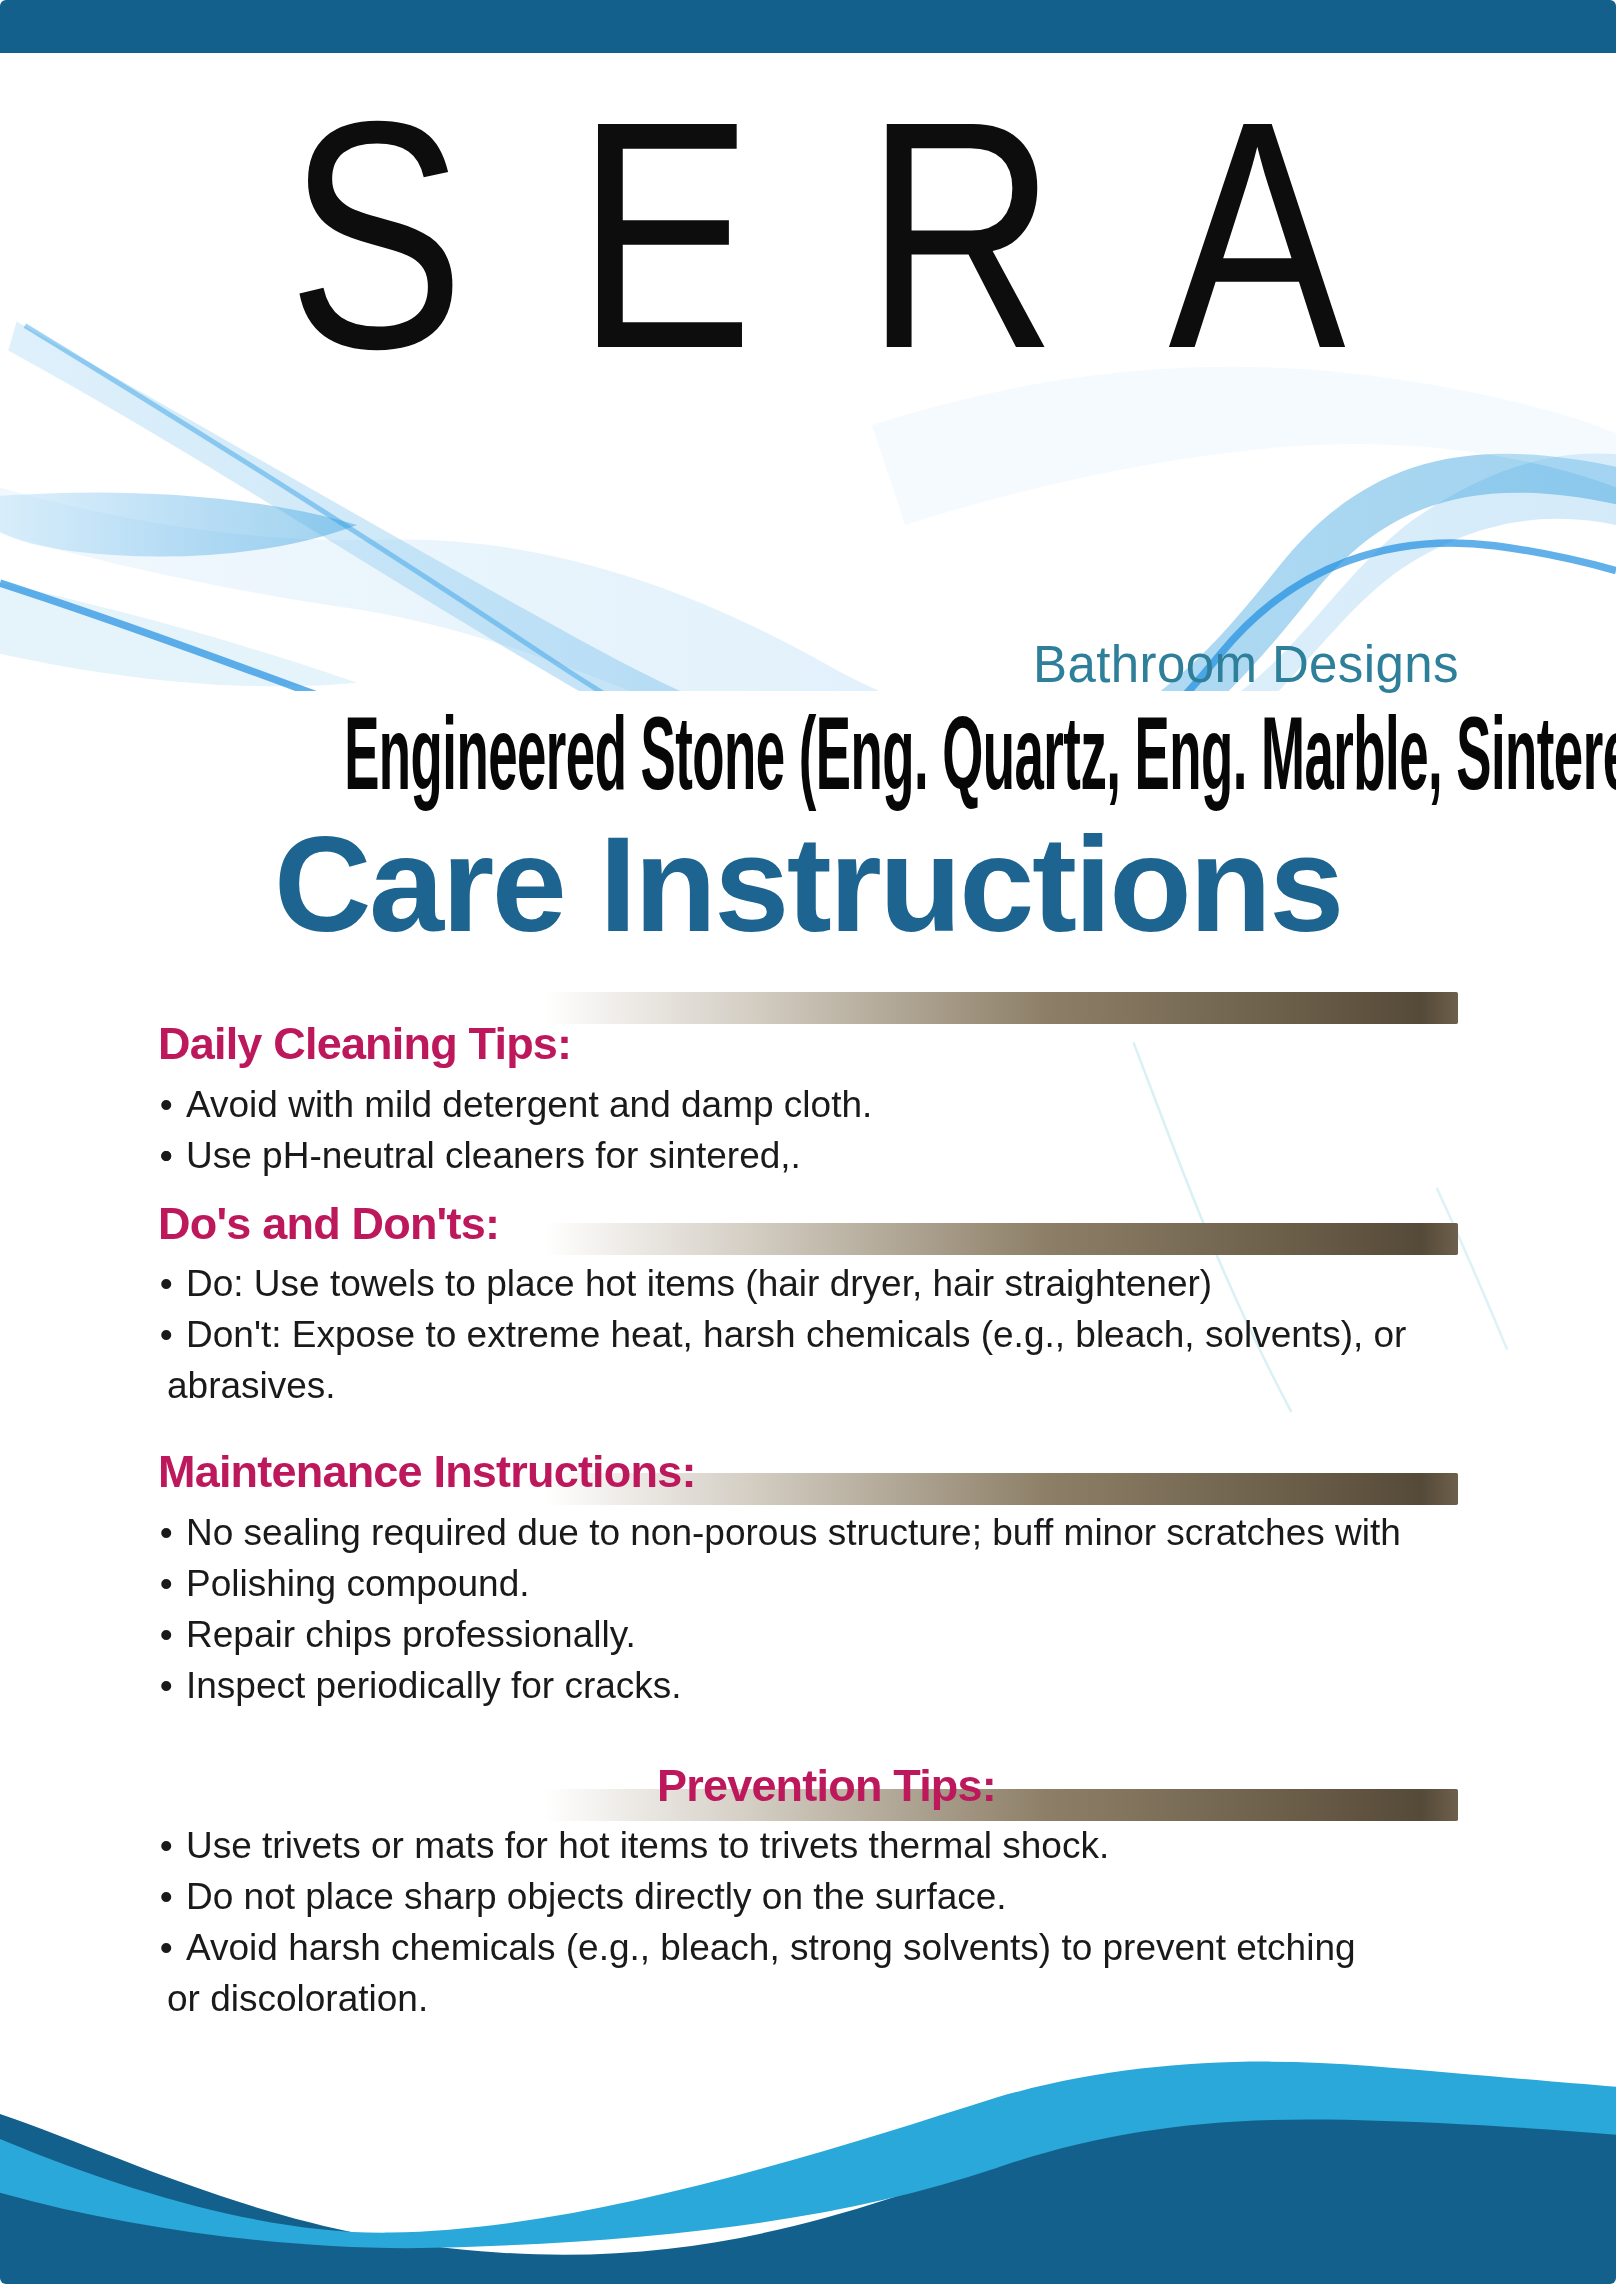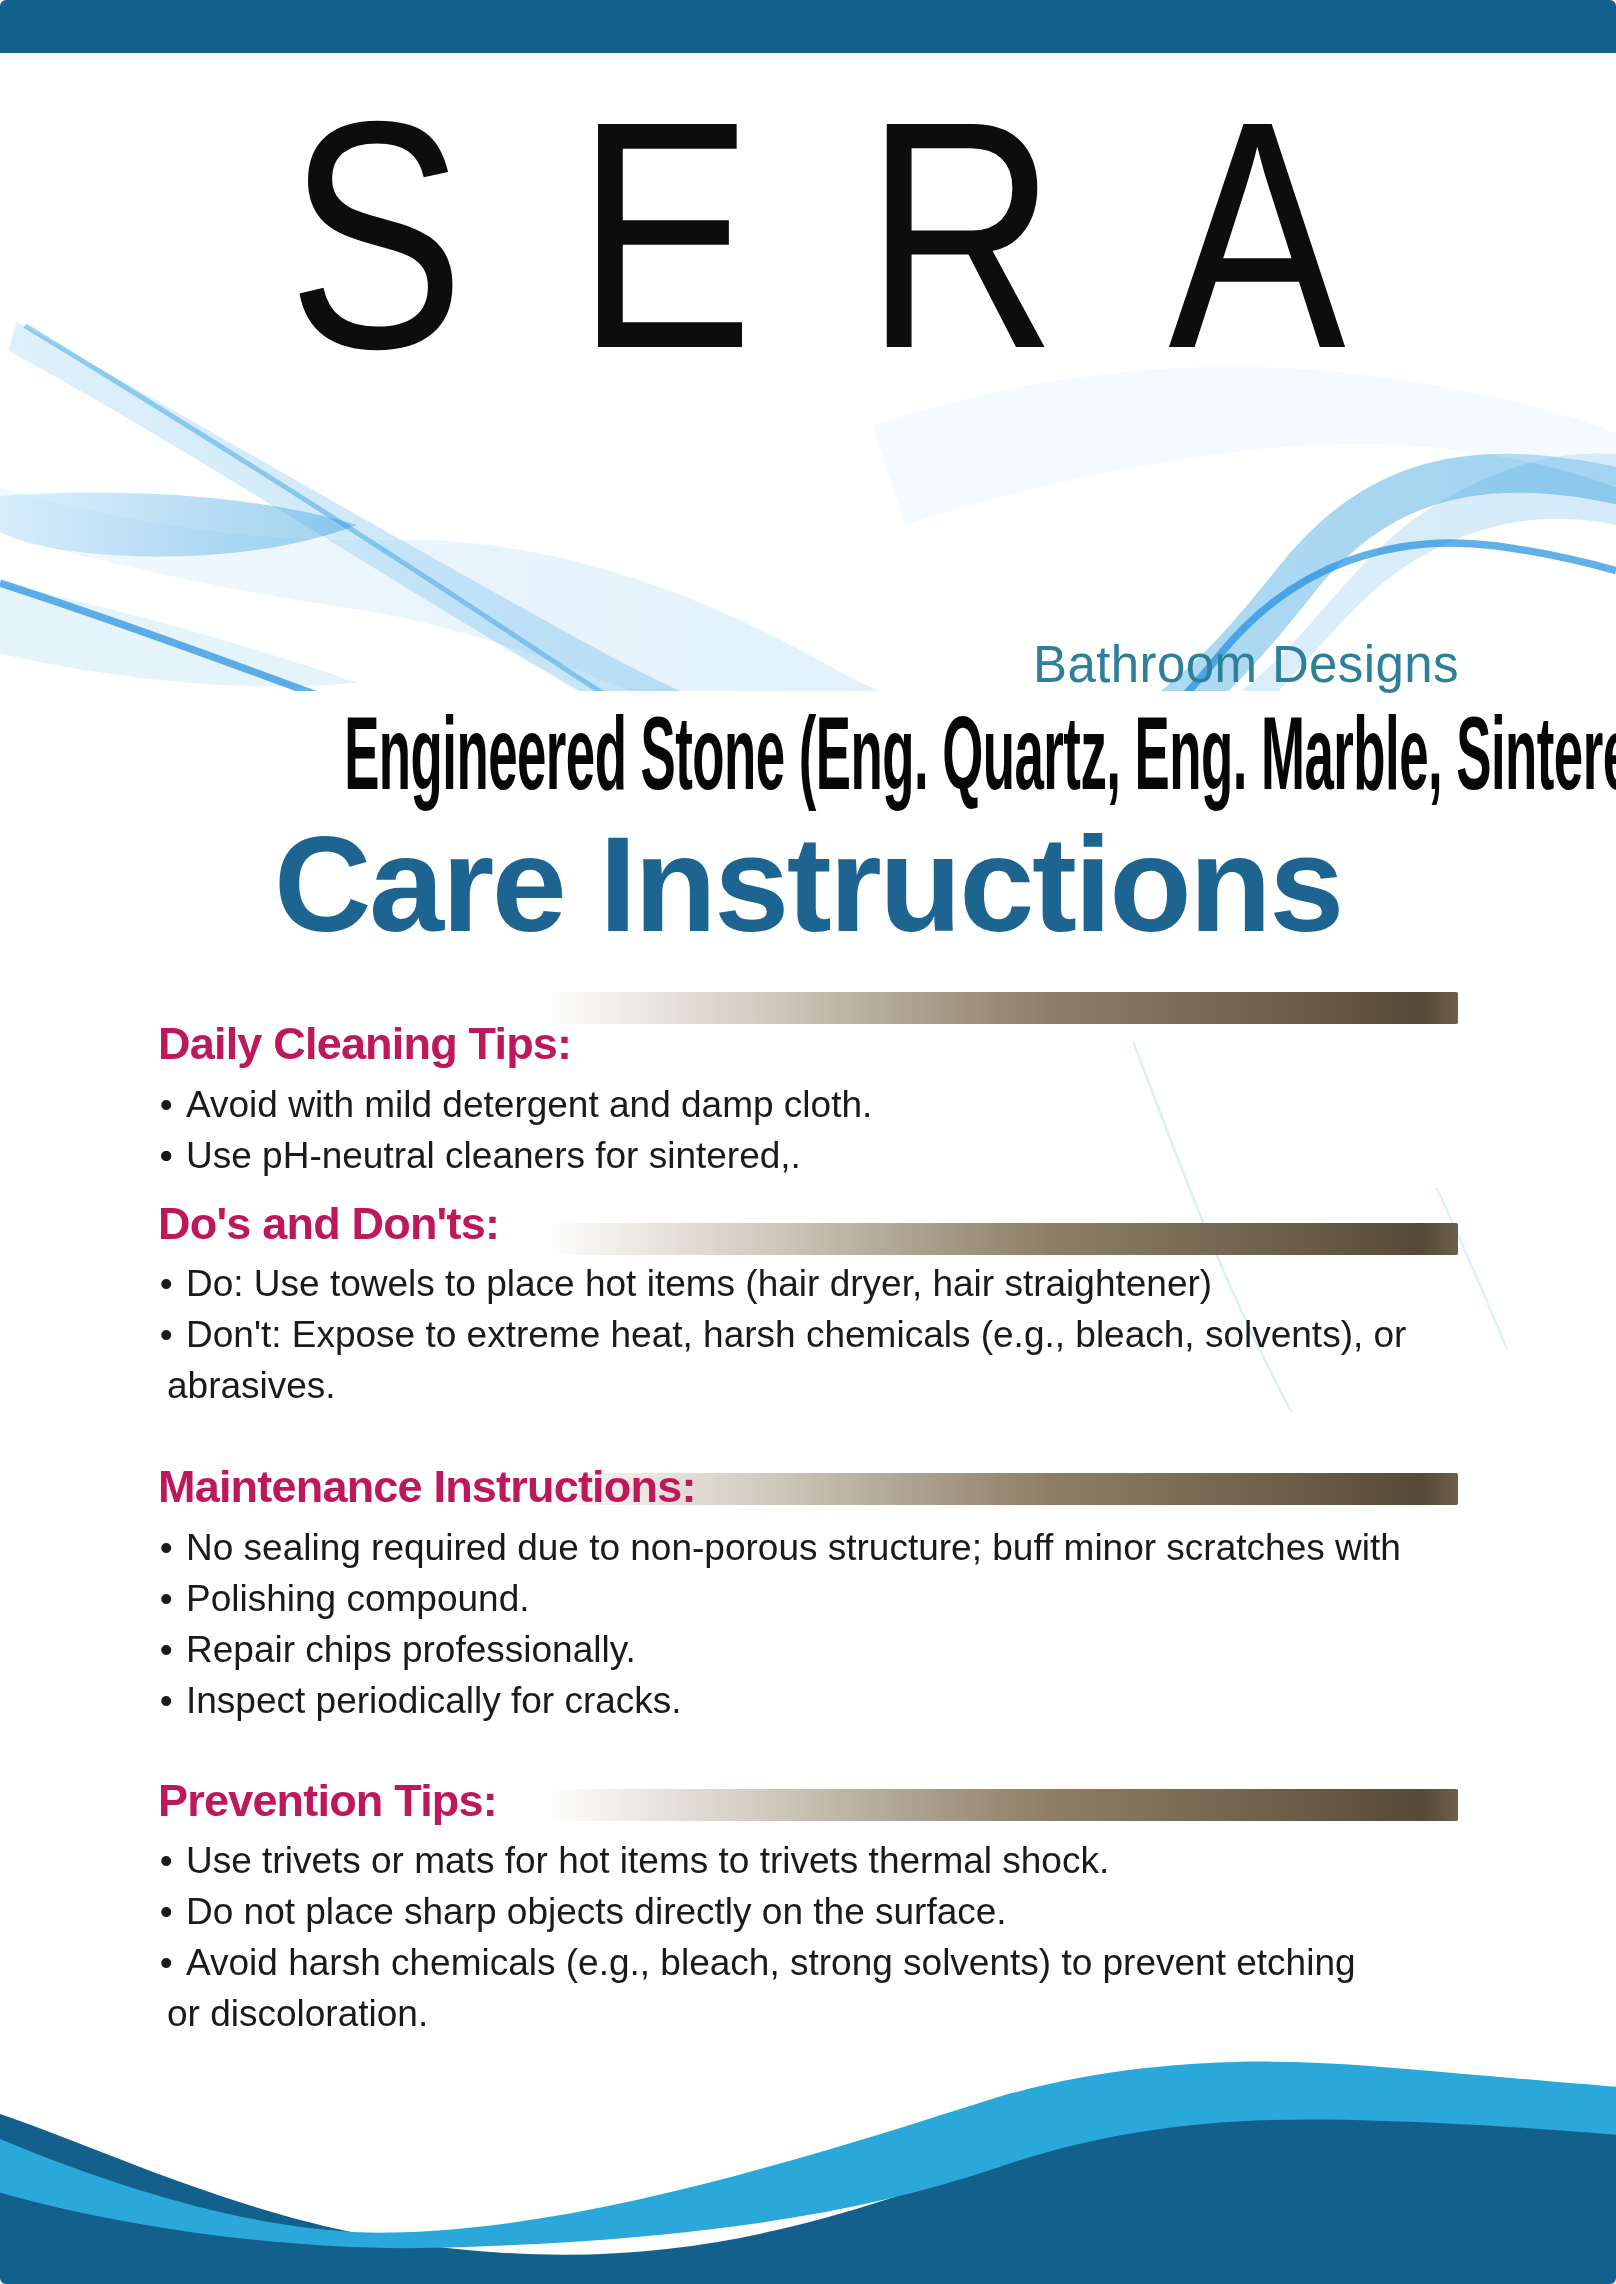--- a/index.html
+++ b/index.html
@@ -22,21 +22,21 @@
               font-size:135px;line-height:1;font-weight:bold;color:#1d6590;letter-spacing:-2.5px;}
   
   .bar{position:absolute;left:544px;width:914px;height:32px;z-index:1;border-radius:1.7px;
        background:linear-gradient(90deg,rgba(130,115,92,0) 0%,rgba(150,135,110,0.40) 22%,
                   #8d7f67 55%,#6b5e49 82%,#554a38 96%,#6e604c 100%);}
   .bar1{top:992px;} .bar2{top:1223px;} .bar3{top:1473px;} .bar4{top:1789px;}
   
   .content{position:absolute;left:158px;top:988px;width:1337px;z-index:2;}
   .sec-heading{font-size:45px;line-height:55px;font-weight:bold;color:#be185d;
                letter-spacing:-0.8px;margin:0;white-space:nowrap;}
-  .h1{margin-top:28px;} .h2{margin-top:15px;} .h3{margin-top:48px;} .h4{margin-top:47px;}
+  .h1{margin-top:28px;} .h2{margin-top:15px;} .h3{margin-top:33px;} .h4{margin-top:47px;text-align:center;}
   .line{position:relative;font-size:37px;line-height:51px;color:#1a1a1a;
         padding-left:28px;margin:0;white-space:nowrap;}
   .line.first{margin-top:7.5px;}
   .line.cont{padding-left:9px;}
   .line .marker{position:absolute;left:1.7px;top:0;}
   
   .bottomwave{position:absolute;left:0;bottom:0;width:1616px;height:257px;pointer-events:none;}
   .artifacts{position:absolute;left:0;top:0;width:1616px;height:2284px;z-index:0;pointer-events:none;}
 </style>
 </head>

